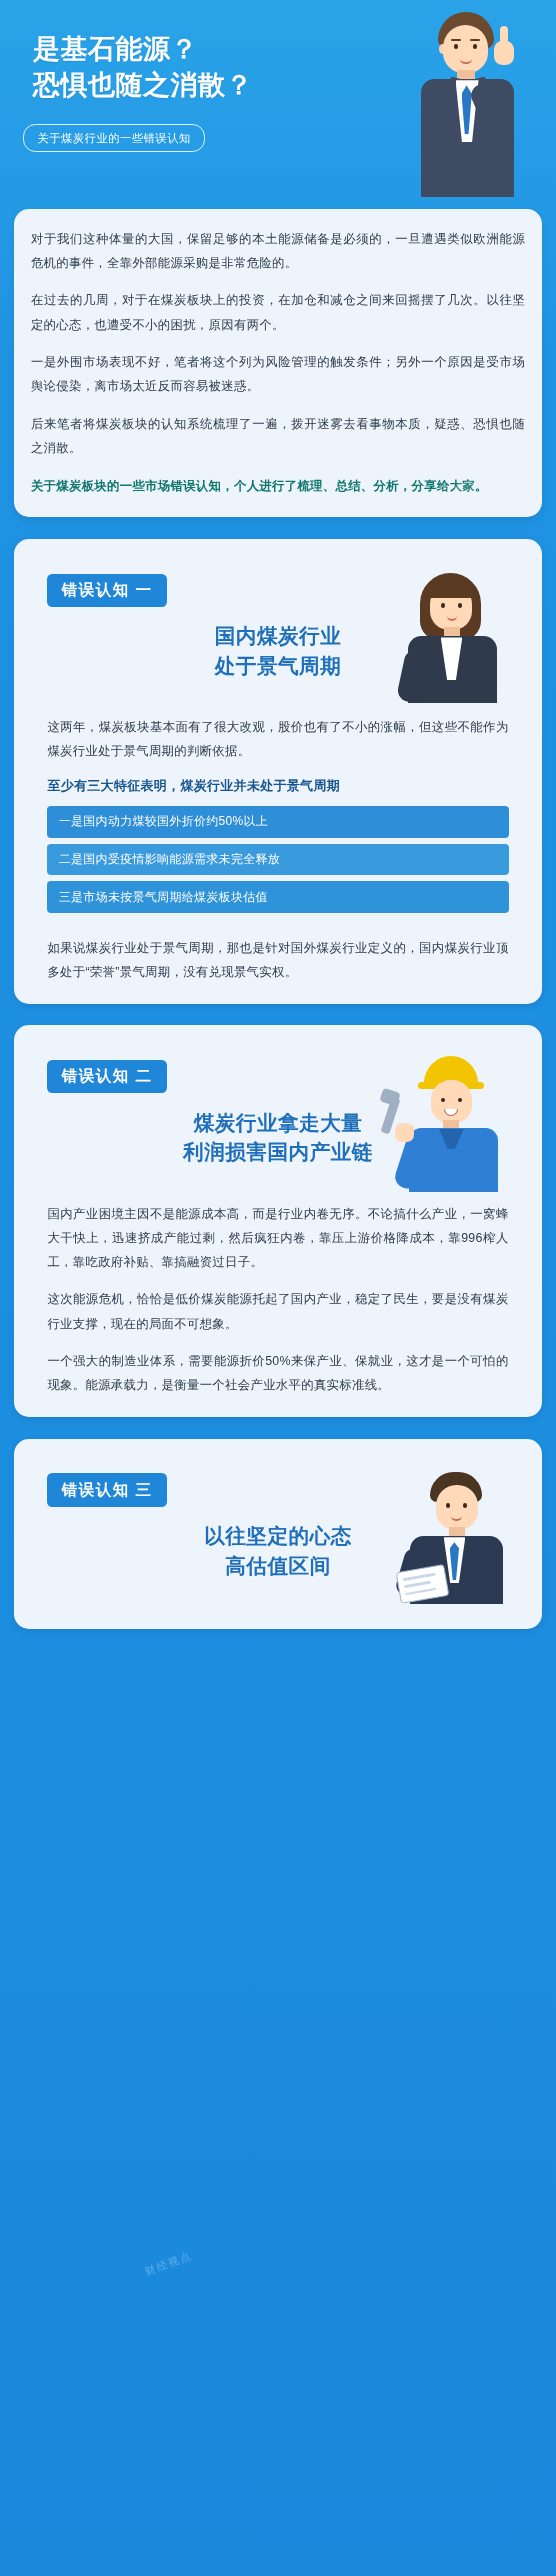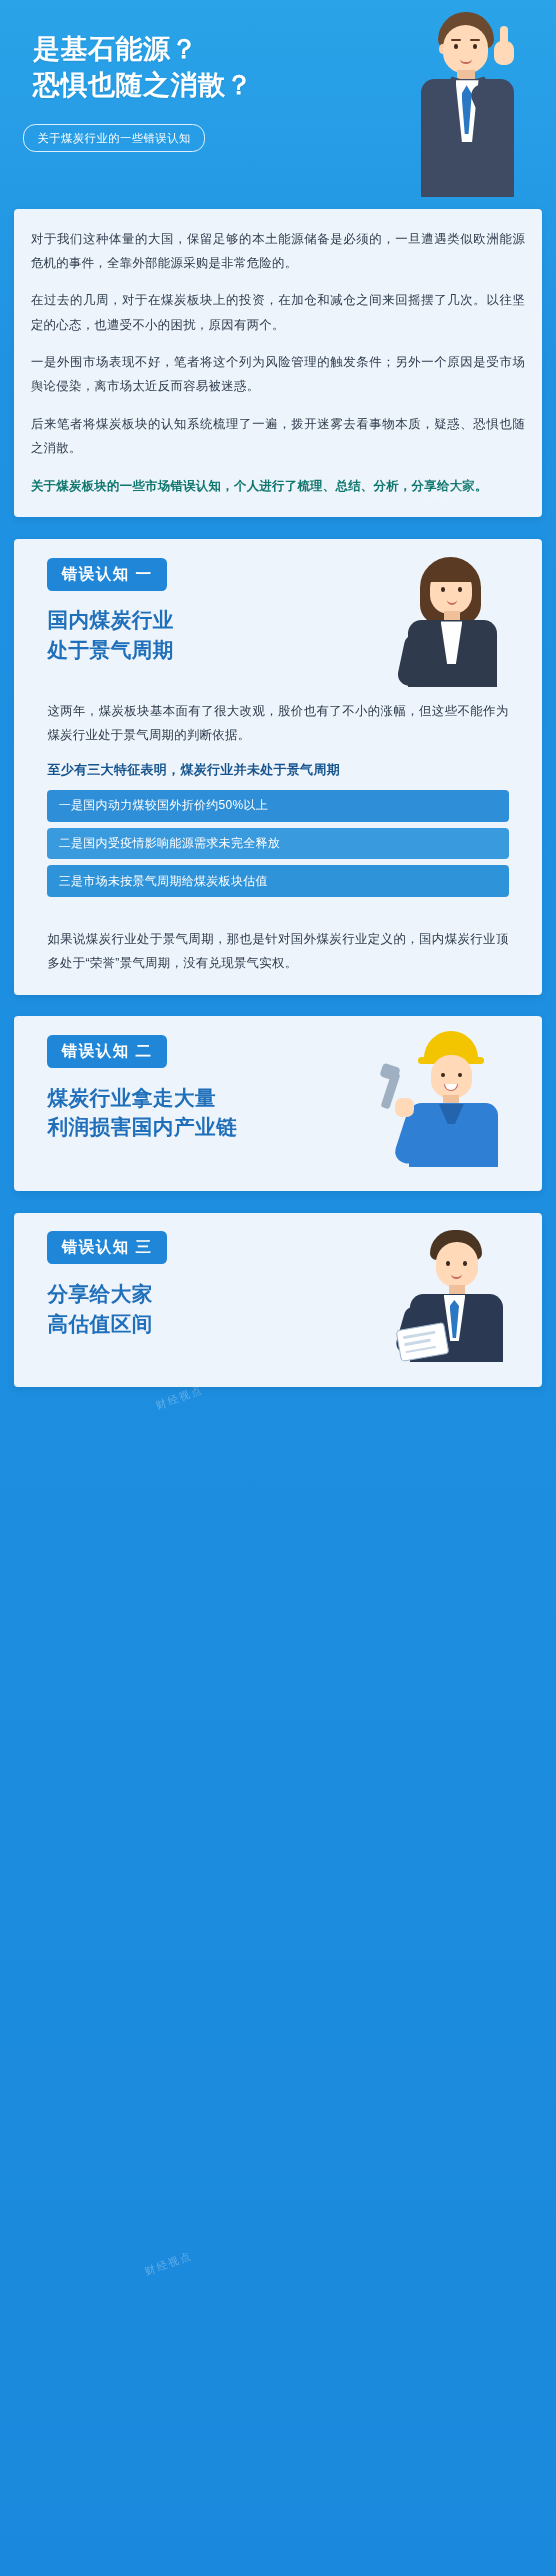--- a/index.html
+++ b/index.html
@@ -115,21 +115,21 @@
   .pa-finger {
     position: absolute; left: 116px; top: 18.5px;
     width: 8.2px; height: 20.6px; background: #ffd9b8; border-radius: 4.1px;
   }
 
   
   .card {
     position: relative;
     margin: 0 14.4px 21.6px 14.4px;
     background: #eef4fb;
-    border-radius: 4px;
+    border-radius: 15px;
     padding: 17.5px 16.5px 19.6px 16.5px;
     box-shadow: 0 2.1px 7.2px rgba(0,0,0,.08);
   }
   .card.intro { margin-top: 3.1px; }
 
   p.para {
     font-size: 12.4px;
     line-height: 1.95;
     color: #2c3a4b;
     margin-bottom: 13.4px;
@@ -144,21 +144,21 @@
     position: absolute;
     color: rgba(255,255,255,.30);
     font-size: 10.3px;
     letter-spacing: 2.1px;
     transform: rotate(-20deg);
     pointer-events: none;
     white-space: nowrap;
   }
 
   
-  .section-card { padding-top: 0; overflow: hidden; }
+  .section-card { padding-top: 16px; overflow: hidden; }
   .sec-head {
     position: relative;
     height: 155px;
     padding: 18.5px 16.5px 0 16.5px;
   }
   .badge {
     display: inline-block;
     background: #1f86d8;
     color: #fff;
     font-size: 15.5px;
@@ -168,32 +168,32 @@
     border-radius: 5.2px;
   }
   .sec-title {
     margin-top: 14.4px;
     font-size: 20.6px;
     font-weight: bold;
     color: #1f6fba;
     line-height: 1.45;
     letter-spacing: 0.5px;
   }
-  .sec-title .line { display: block; }
+  .sec-title .line { display: block; text-align: center; }
   .sec-body { padding: 5.2px 16.5px 0 16.5px; }
 
   
   .highlight {
     font-size: 13px;
     font-weight: bold;
     color: #17558f;
     margin: 2.1px 0 11.3px 0;
     letter-spacing: 0.3px;
   }
-  .bullets { margin: 0 0 30px 0; }
+  .bullets { margin: 0 0 23px 0; }
   .bullet {
     background: #2e8fd8;
     color: #ffffff;
     font-size: 12px;
     padding: 7.2px 11.3px;
     border-radius: 4.1px;
     margin-bottom: 6.2px;
     letter-spacing: 0.3px;
   }
   .bullet:nth-child(2) { background: #3a9ade; }
@@ -336,29 +336,34 @@
         <div class="pc-eye r"></div>
       <div class="pc-smile"></div>
       <div class="pc-neck"></div>
       <div class="pc-body"></div>
       <div class="pc-collar"></div>
       <div class="pc-arm"></div>
       <div class="pc-hand"></div>
     </div>
   </div>
 
+  <div class="sec-body">
+    <p class="para">国内产业困境主因不是能源成本高，而是行业内卷无序。不论搞什么产业，一窝蜂大干快上，迅速挤成产能过剩，然后疯狂内卷，靠压上游价格降成本，靠996榨人工，靠吃政府补贴、靠搞融资过日子。</p>
+    <p class="para">这次能源危机，恰恰是低价煤炭能源托起了国内产业，稳定了民生，要是没有煤炭行业支撑，现在的局面不可想象。</p>
+    <p class="para">一个强大的制造业体系，需要能源折价50%来保产业、保就业，这才是一个可怕的现象。能源承载力，是衡量一个社会产业水平的真实标准线。</p>
+  </div>
 </div>
 
 <div class="wm" style="top:2257px; left:144px;">财经视点</div>
 
 <div class="card section-card">
   <div class="sec-head">
     <div class="badge">错误认知 三</div>
     <div class="sec-title">
-      <span class="line">分享给大家</span>
+      <span class="line">以往坚定的心态</span>
       <span class="line">高估值区间</span>
     </div>
     <div class="person-d">
       <div class="pd-hair"></div>
       <div class="pd-face"></div>
       <div class="pd-eye l"></div>
         <div class="pd-eye r"></div>
       <div class="pd-mouth"></div>
       <div class="pd-neck"></div>
       <div class="pd-body"></div>

